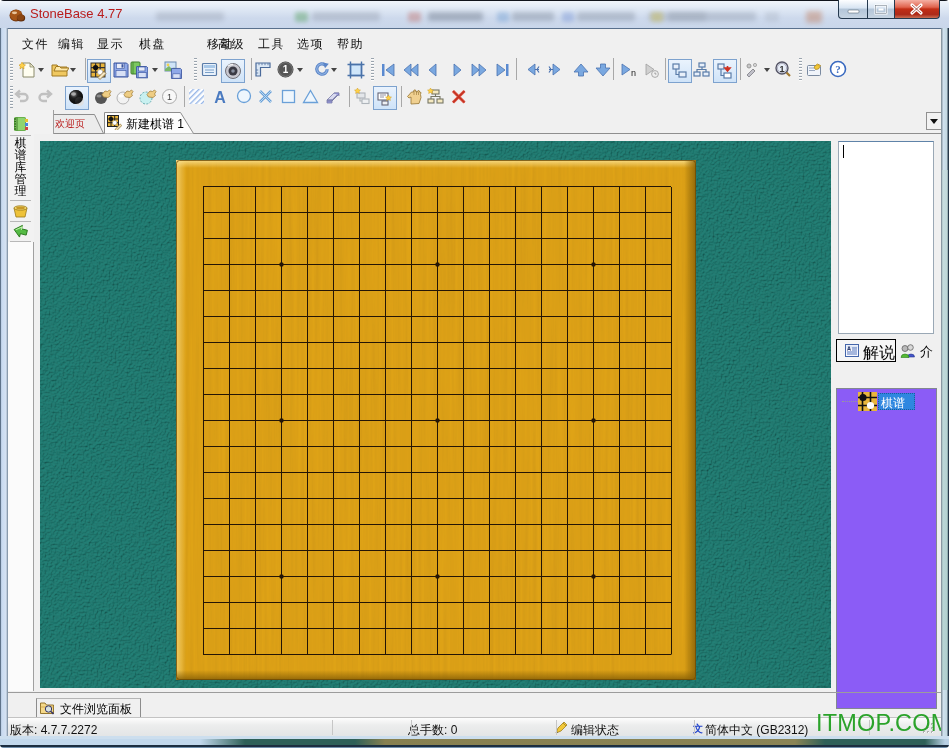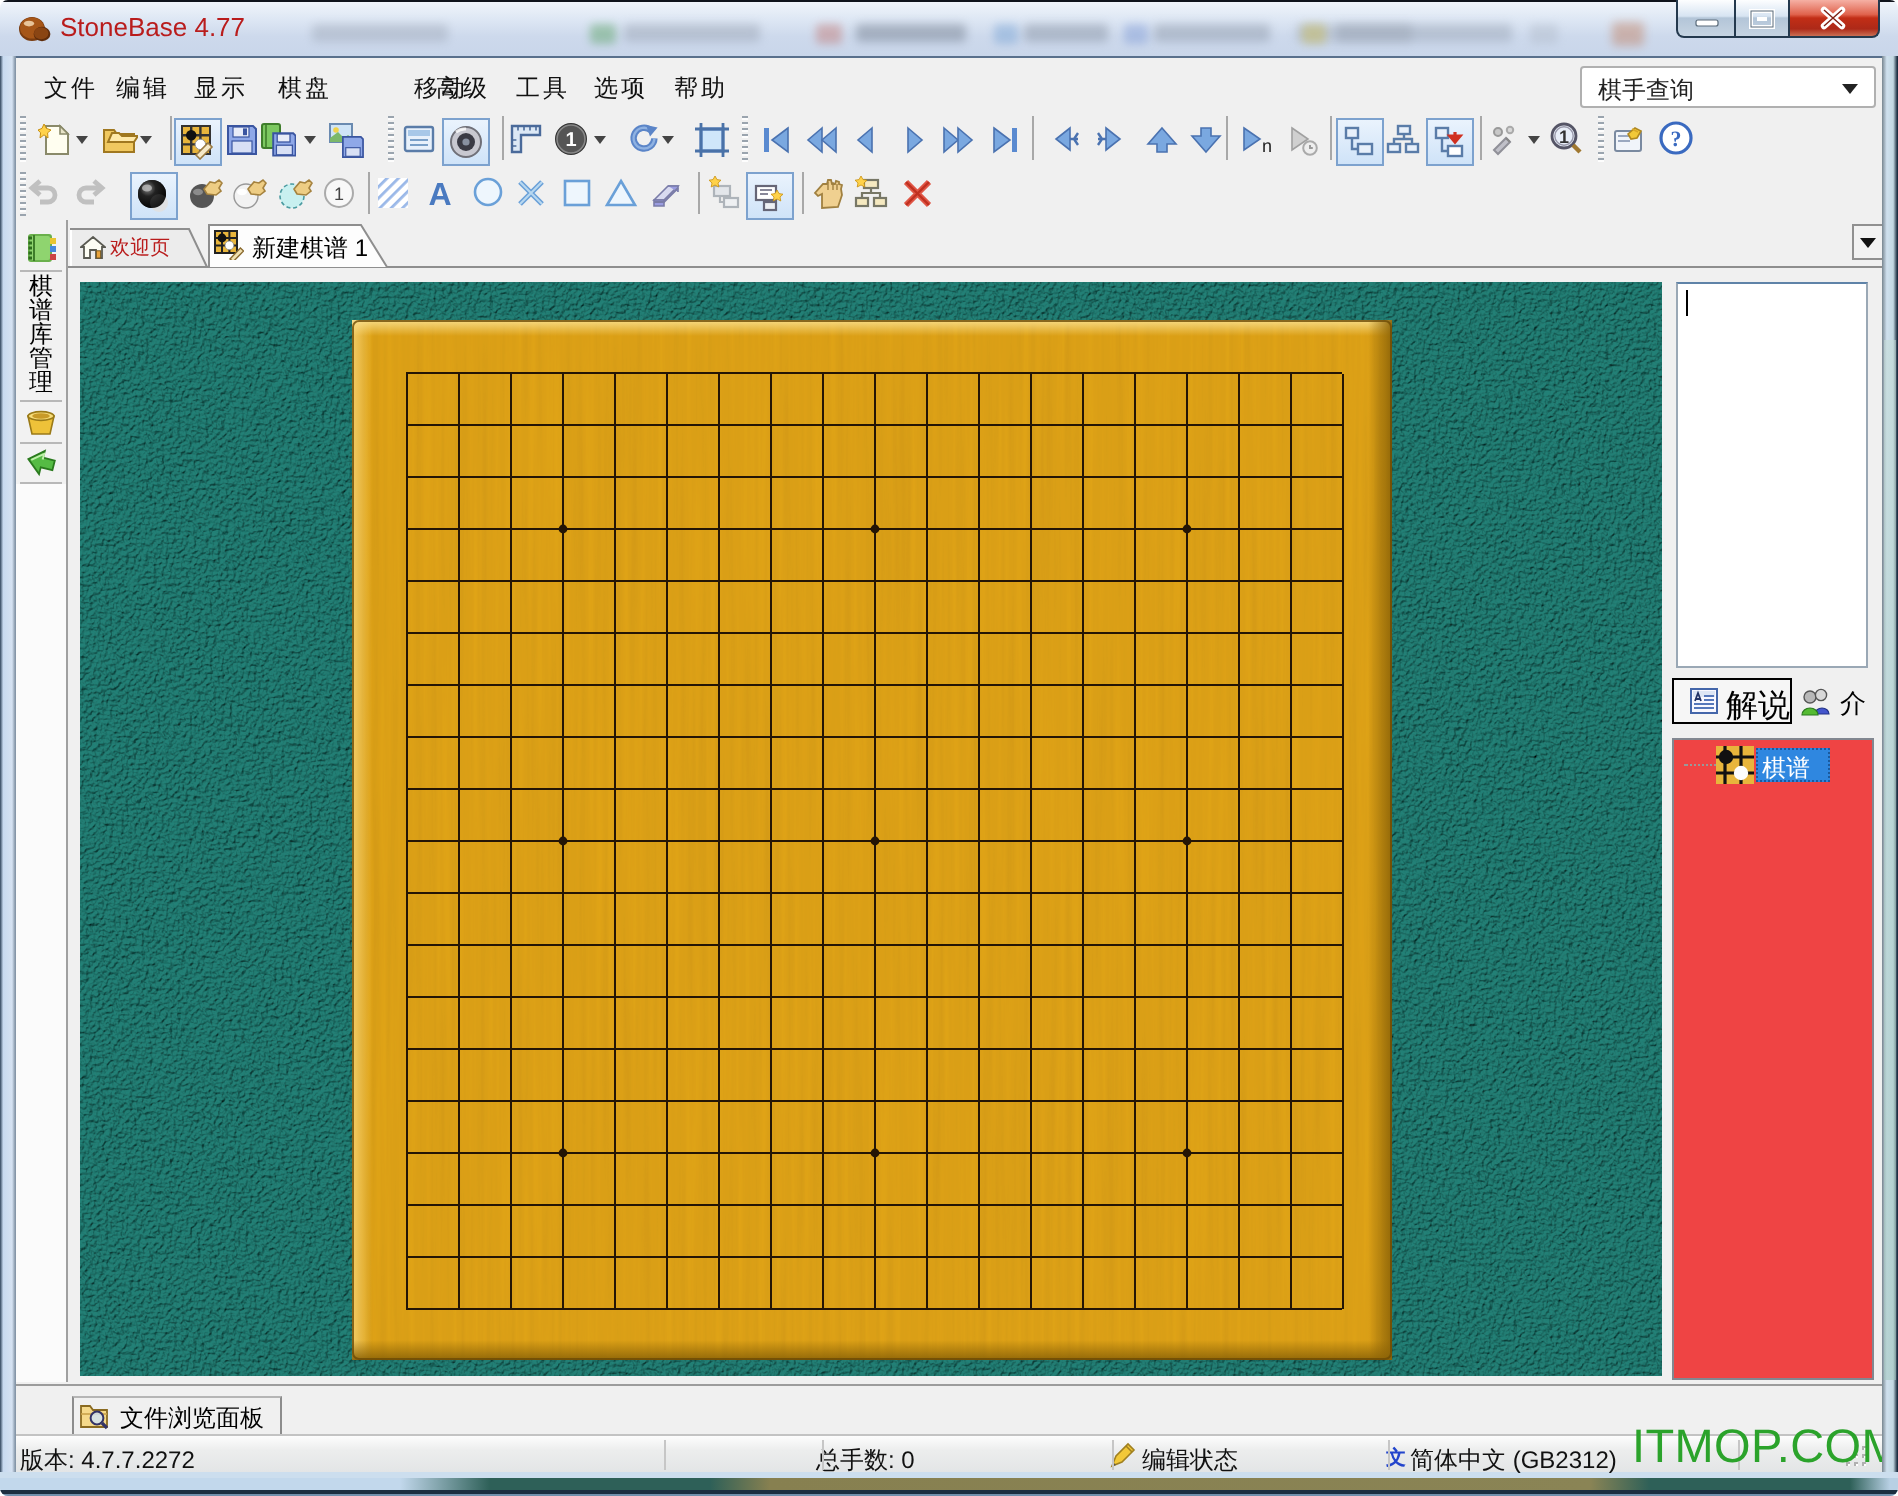--- a/index.html
+++ b/index.html
@@ -30,32 +30,32 @@
 #tb1{left:8px;top:55px;width:933px;height:29px;background:#f0f0f0;}
 #tb2{left:8px;top:84px;width:933px;height:26px;background:#f0f0f0;}
 .grip{position:absolute;width:3px;background:repeating-linear-gradient(to bottom,#9aa4ae 0,#9aa4ae 1px,#fdfdfd 1px,#fdfdfd 2px,transparent 2px,transparent 3px);}
 .tbsep{position:absolute;width:1px;background:#a8a8a8;}
 
 #tabstrip{left:8px;top:110px;width:933px;height:24px;background:#f0f0f0;}
 #dropbtn{position:absolute;left:918px;top:2px;width:14px;height:16px;border:1px solid #909090;background:#f2f2f2;}
 #dropbtn:before{content:"";position:absolute;left:3px;top:6px;border-left:4px solid transparent;border-right:4px solid transparent;border-top:5px solid #111;}
 
 #sidebar{left:8px;top:134px;width:26px;height:557px;background:#fbfbfb;border-right:1px solid #a0a0a0;box-sizing:border-box;}
-#sidetabs{left:8px;top:110px;width:25px;height:132px;background:#f2f2f2;border-right:1px solid #a0a0a0;}
+#sidetabs{left:8px;top:110px;width:25px;height:132px;background:#f2f2f2;border-right:1px solid #a0a0a0;padding-left:20px;}
 .vtext{position:absolute;left:6px;width:13px;font-size:12px;color:#000;line-height:12.1px;text-align:center;}
 
 #mainpage{left:34px;top:134px;width:803px;height:557px;background:#f0f0f0;}
 #greenarea{left:40px;top:141px;width:791px;height:547px;background:#17685c;}
 
 #rpanel{left:837px;top:134px;width:104px;height:557px;background:#f0f0f0;}
 #comment{left:838px;top:141px;width:96px;height:193px;background:#fff;border:1px solid #9aa8b5;border-top:1px solid #5f83a8;box-sizing:border-box;}
 #cursor{left:843px;top:145px;width:1px;height:13px;background:#000;}
 #rtabs{left:836px;top:339px;width:105px;height:23px;}
 #rtab1{position:absolute;left:0px;top:0px;width:60px;height:23px;border:1.5px solid #000;background:#f6f6f6;box-sizing:border-box;}
-#tree{left:836px;top:369px;width:101px;height:321px;background:#ef4444;border:1px solid #828790;box-sizing:border-box;}
+#tree{left:836px;top:388px;width:101px;height:321px;background:#8b5cf6;border:1px solid #828790;box-sizing:border-box;}
 
 #botline{left:8px;top:692px;width:933px;height:1px;background:#9c9c9c;}
 #bottab{left:36px;top:698px;width:105px;height:34px;background:#f0f0f0;border:1px solid #8c8c8c;border-top:1px solid #b5b5b5;box-sizing:border-box;}
 #statusbar{left:8px;top:717px;width:933px;height:19px;background:linear-gradient(to bottom,#fdfdfd,#eceded 40%,#e3e5e6);border-top:1px solid #c3c3c3;box-sizing:border-box;}
 .ssep{position:absolute;top:2px;width:1px;height:15px;background:#c6c6c6;}
 .stxt{position:absolute;top:4px;font-size:12px;color:#111;}
 #itmop{left:818px;top:710px;font-size:23.5px;font-weight:normal;color:#2ba32b;letter-spacing:0.2px;left:816px;z-index:50;font-family:"Liberation Sans",sans-serif;}
 </style></head>
 <body>
 <div id="win">
@@ -127,24 +127,20 @@
   <div class="abs" id="menubar">
     <span class="mi" style="left:14px;">文件</span>
     <span class="mi" style="left:50px;">编辑</span>
     <span class="mi" style="left:89px;">显示</span>
     <span class="mi" style="left:131px;">棋盘</span>
     <span class="mi" style="left:155px;margin-left:44px;">移动</span>
     <span class="mi" style="left:210px;">高级</span>
     <span class="mi" style="left:250px;">工具</span>
     <span class="mi" style="left:289px;">选项</span>
     <span class="mi" style="left:329px;">帮助</span>
-    <div id="combo">
-        <span>棋手查询</span>
-        <div class="arr"></div>
-      </div>
   </div>
 
   <div class="abs" id="tb1">
     <div class="grip" style="left:2px;top:3px;height:23px;"></div>
     <div class="tbsep" style="left:76.5px;top:3px;height:22px;"></div>
     <div class="grip" style="left:186px;top:3px;height:23px;"></div>
     <div class="tbsep" style="left:242.5px;top:3px;height:22px;"></div>
     <div class="grip" style="left:362.5px;top:3px;height:23px;"></div>
     <div class="tbsep" style="left:507.5px;top:3px;height:22px;"></div>
     <div class="tbsep" style="left:604.5px;top:3px;height:22px;"></div>

